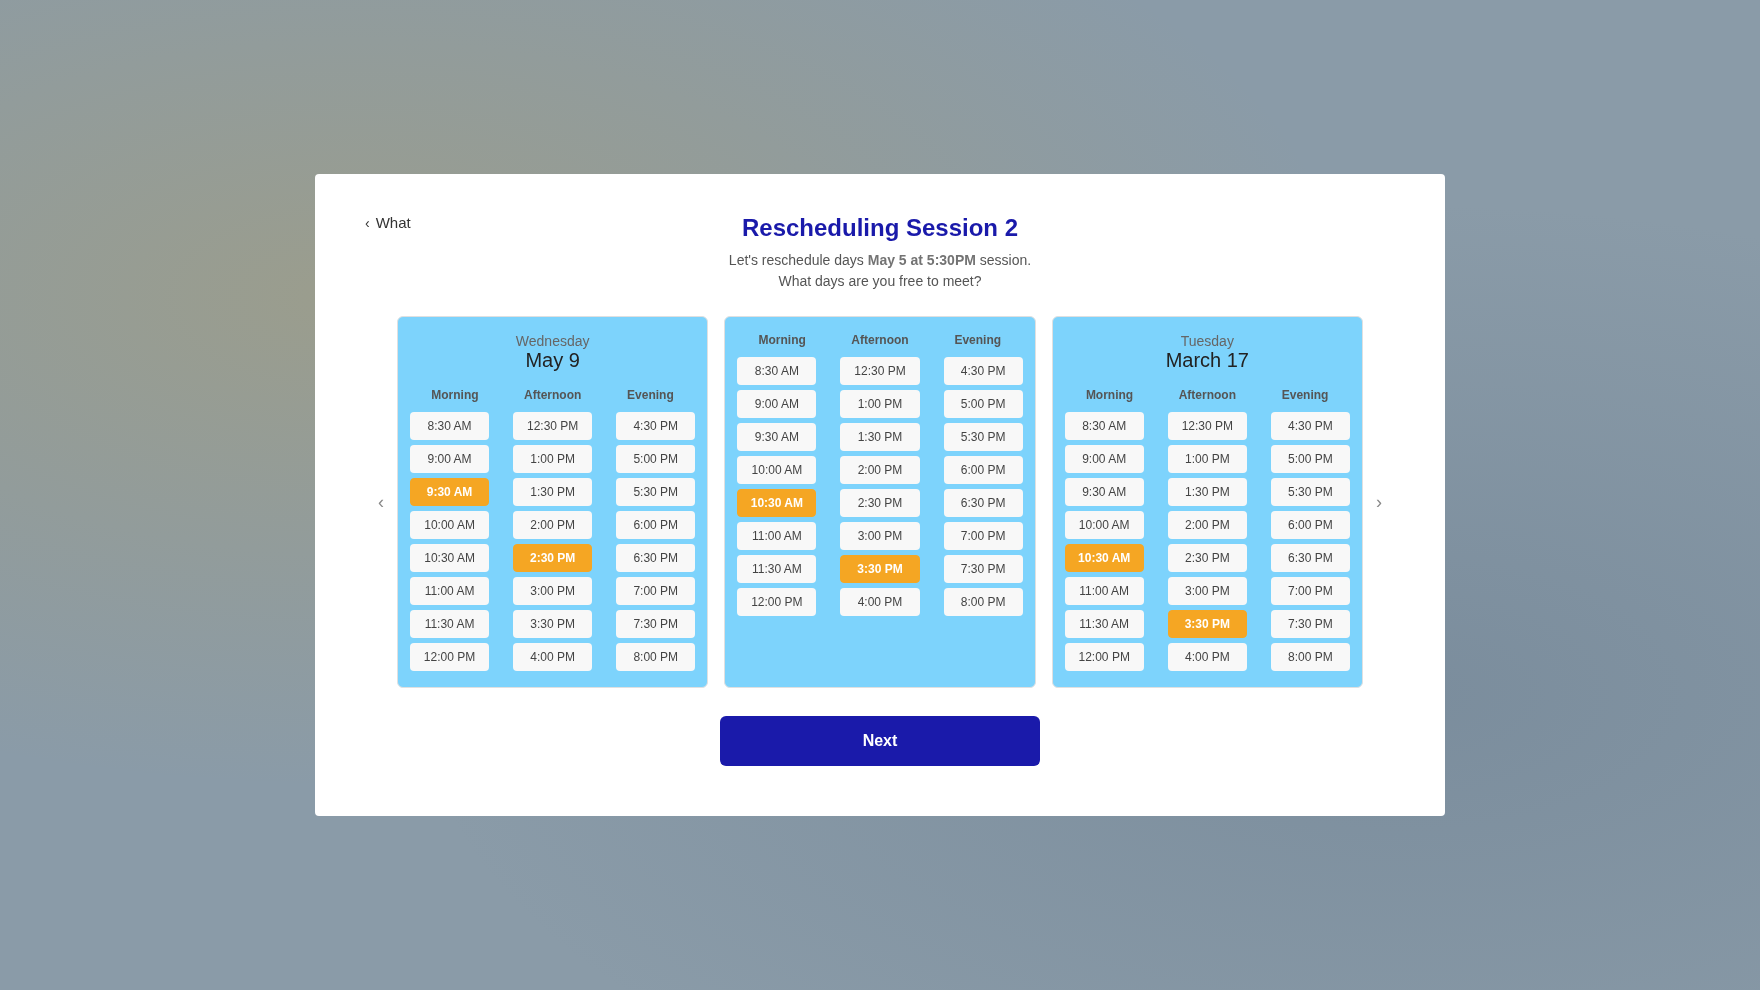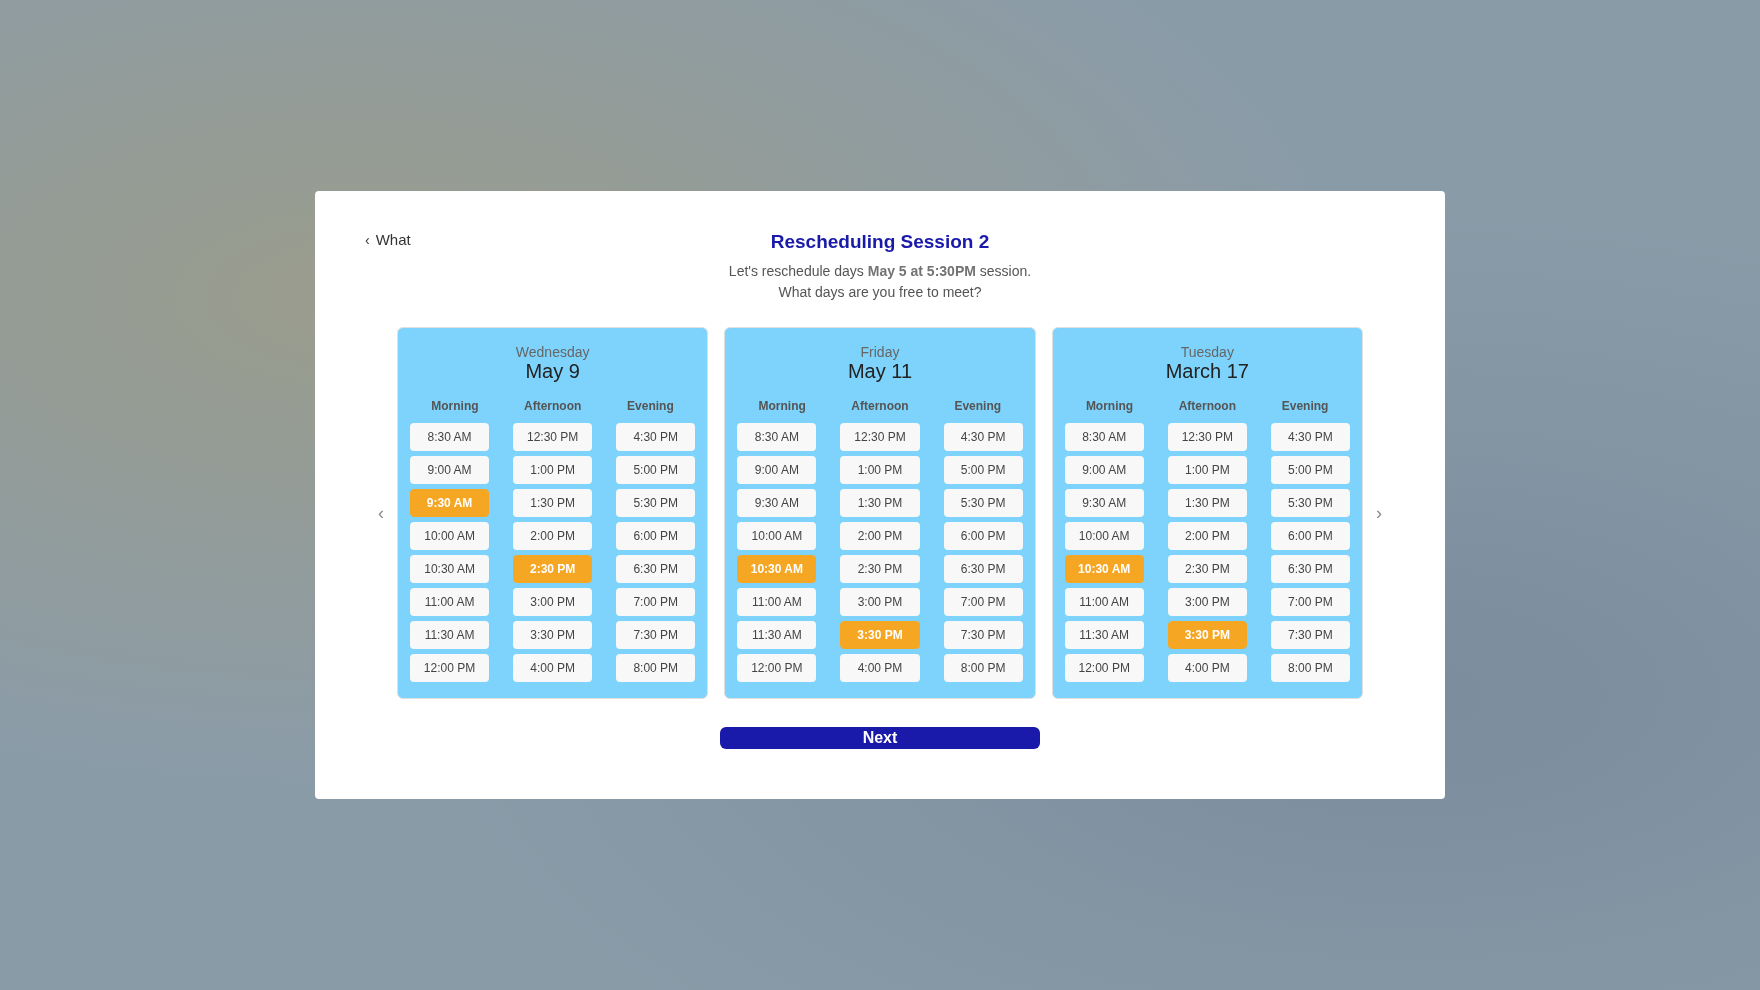--- a/index.html
+++ b/index.html
@@ -56,21 +56,21 @@
     }
     .back-chevron {
       font-size: 14px;
     }
     .header {
       text-align: center;
       margin-bottom: 24px;
     }
     .header-title {
       color: #1a1aaa;
-      font-size: 19px;
+      font-size: 24px;
       font-weight: 700;
       margin-bottom: 8px;
     }
     .header-subtitle {
       color: #555;
       font-size: 14px;
       line-height: 1.5;
     }
     .header-subtitle strong {
       font-weight: 700;
@@ -153,21 +153,21 @@
     .col-headers {
       display: grid;
       grid-template-columns: repeat(3, 1fr);
       gap: 5px 8px;
       margin-bottom: 4px;
     }
     .next-btn {
       display: block;
       margin: 28px auto 0;
       width: 320px;
-      padding: 2px;
+      padding: 16px;
       background: #1a1aaa;
       color: #fff;
       font-size: 16px;
       font-weight: 600;
       border: none;
       border-radius: 6px;
       cursor: pointer;
       text-align: center;
     }
   </style>
@@ -230,24 +230,20 @@
               <div class="time-slot">7:00 PM</div>
               <div class="time-slot">11:30 AM</div>
               <div class="time-slot">3:30 PM</div>
               <div class="time-slot">7:30 PM</div>
               <div class="time-slot">12:00 PM</div>
               <div class="time-slot">4:00 PM</div>
               <div class="time-slot">8:00 PM</div>
             </div>
           </div>
           <div class="day-card">
-            <div class="day-header">
-      <div class="day-name">Friday</div>
-      <div class="day-date">May 11</div>
-    </div>
             <div class="col-headers">
               <div class="col-header">Morning</div>
               <div class="col-header">Afternoon</div>
               <div class="col-header">Evening</div>
             </div>
             <div class="time-grid">
               <div class="time-slot">8:30 AM</div>
               <div class="time-slot">12:30 PM</div>
               <div class="time-slot">4:30 PM</div>
               <div class="time-slot">9:00 AM</div>

